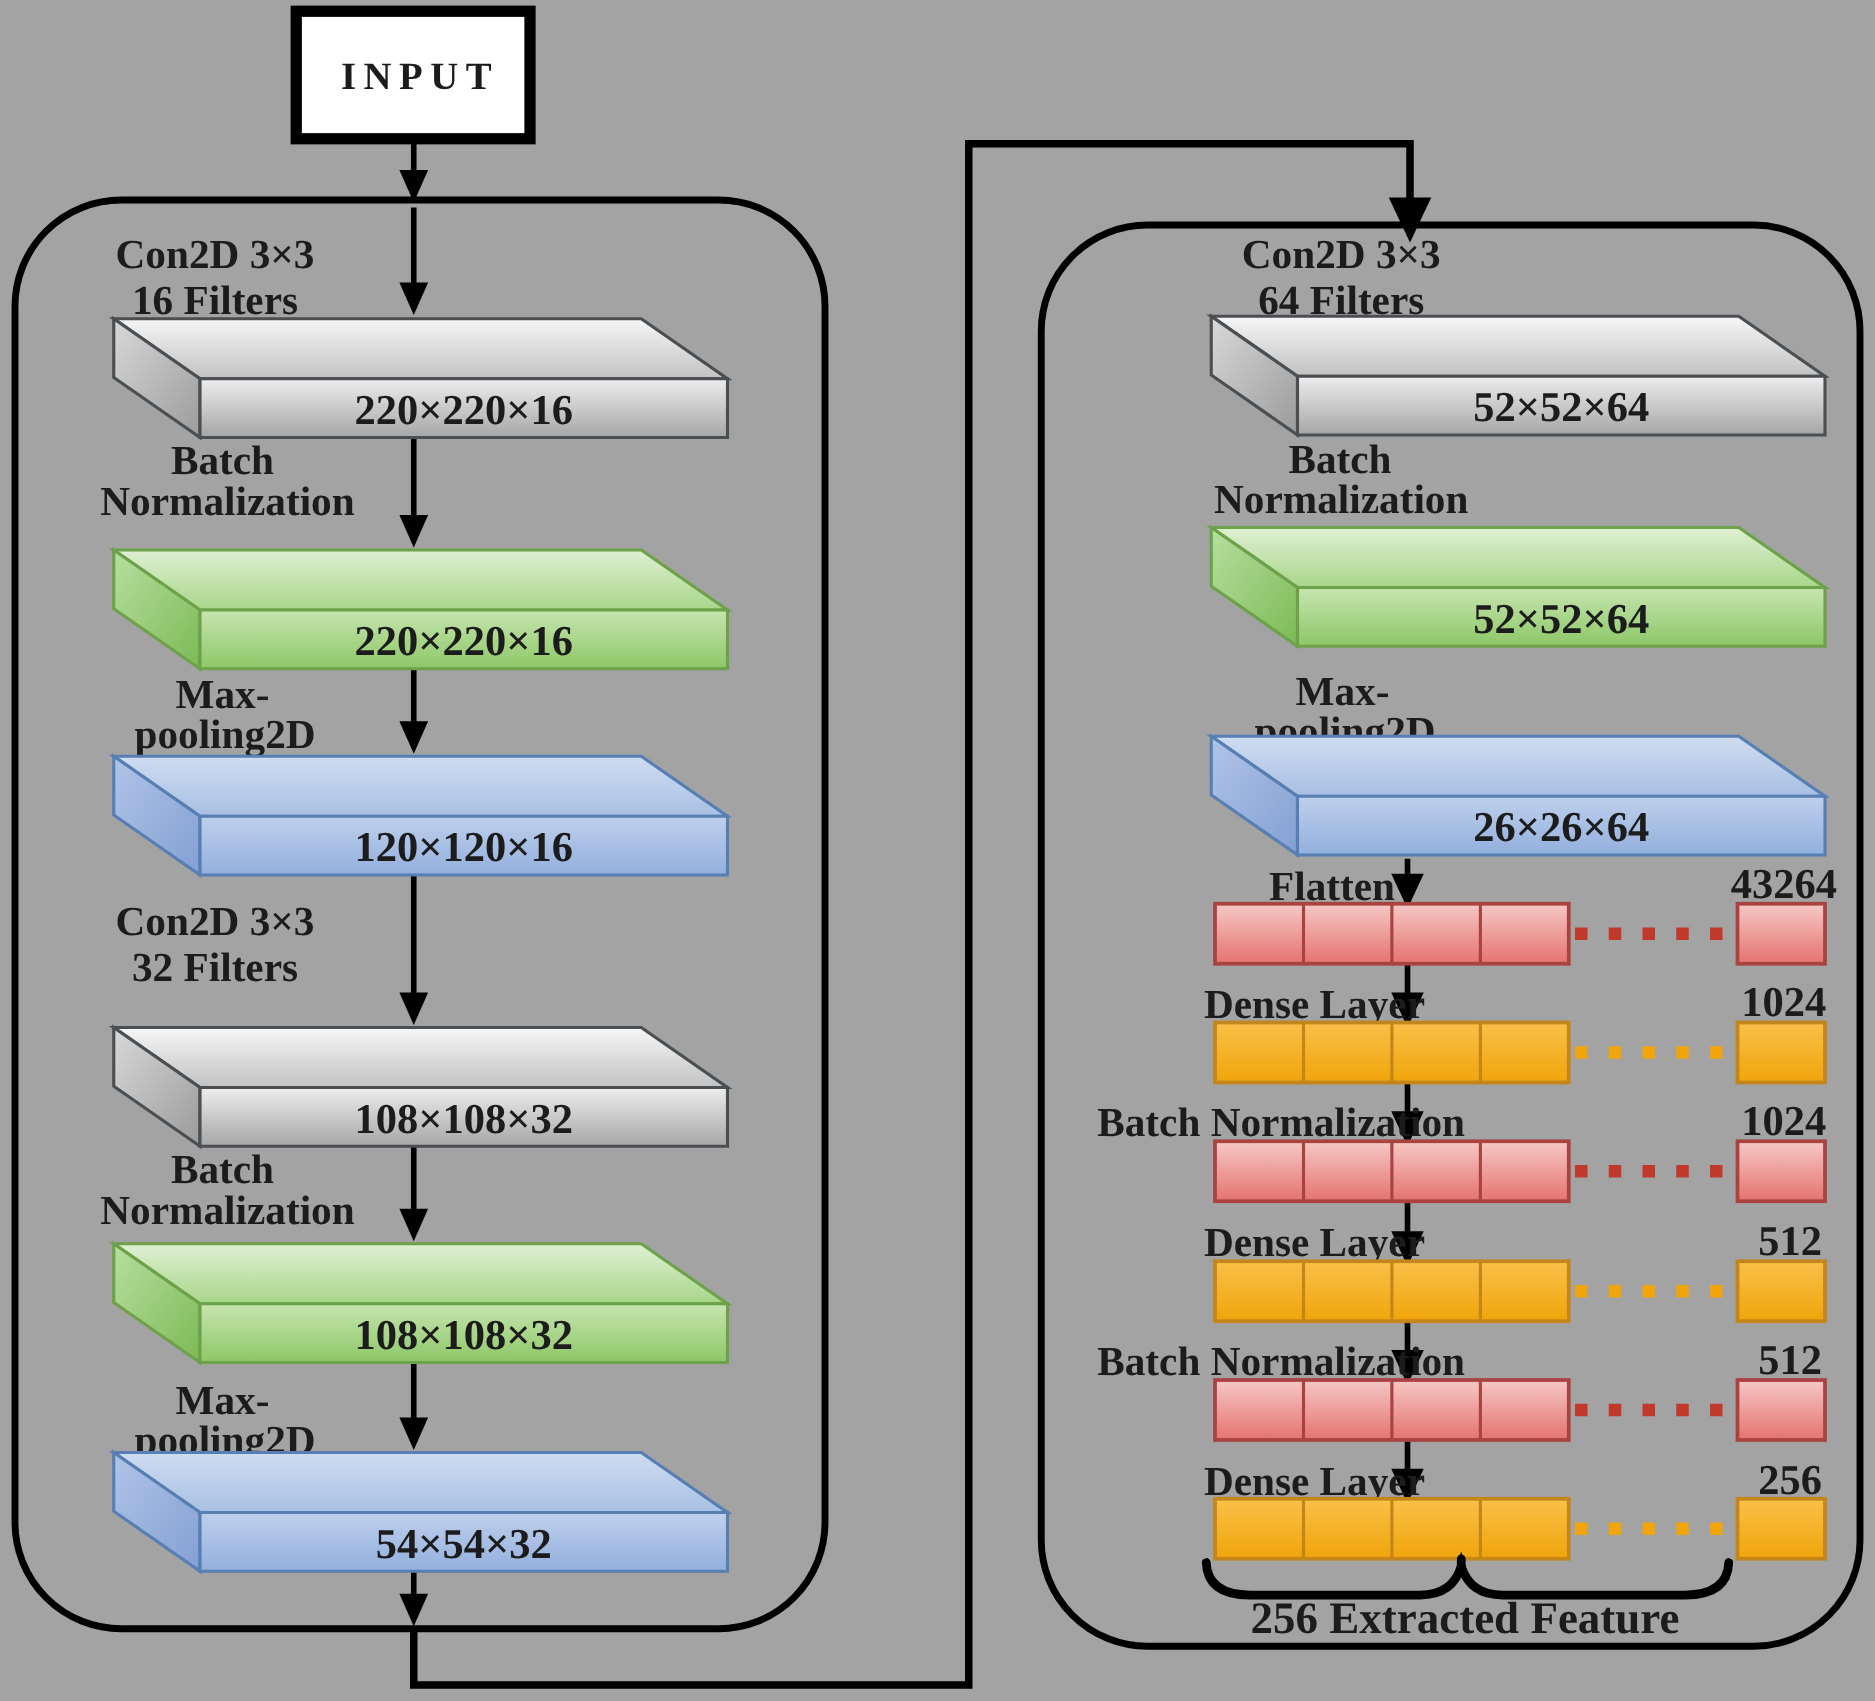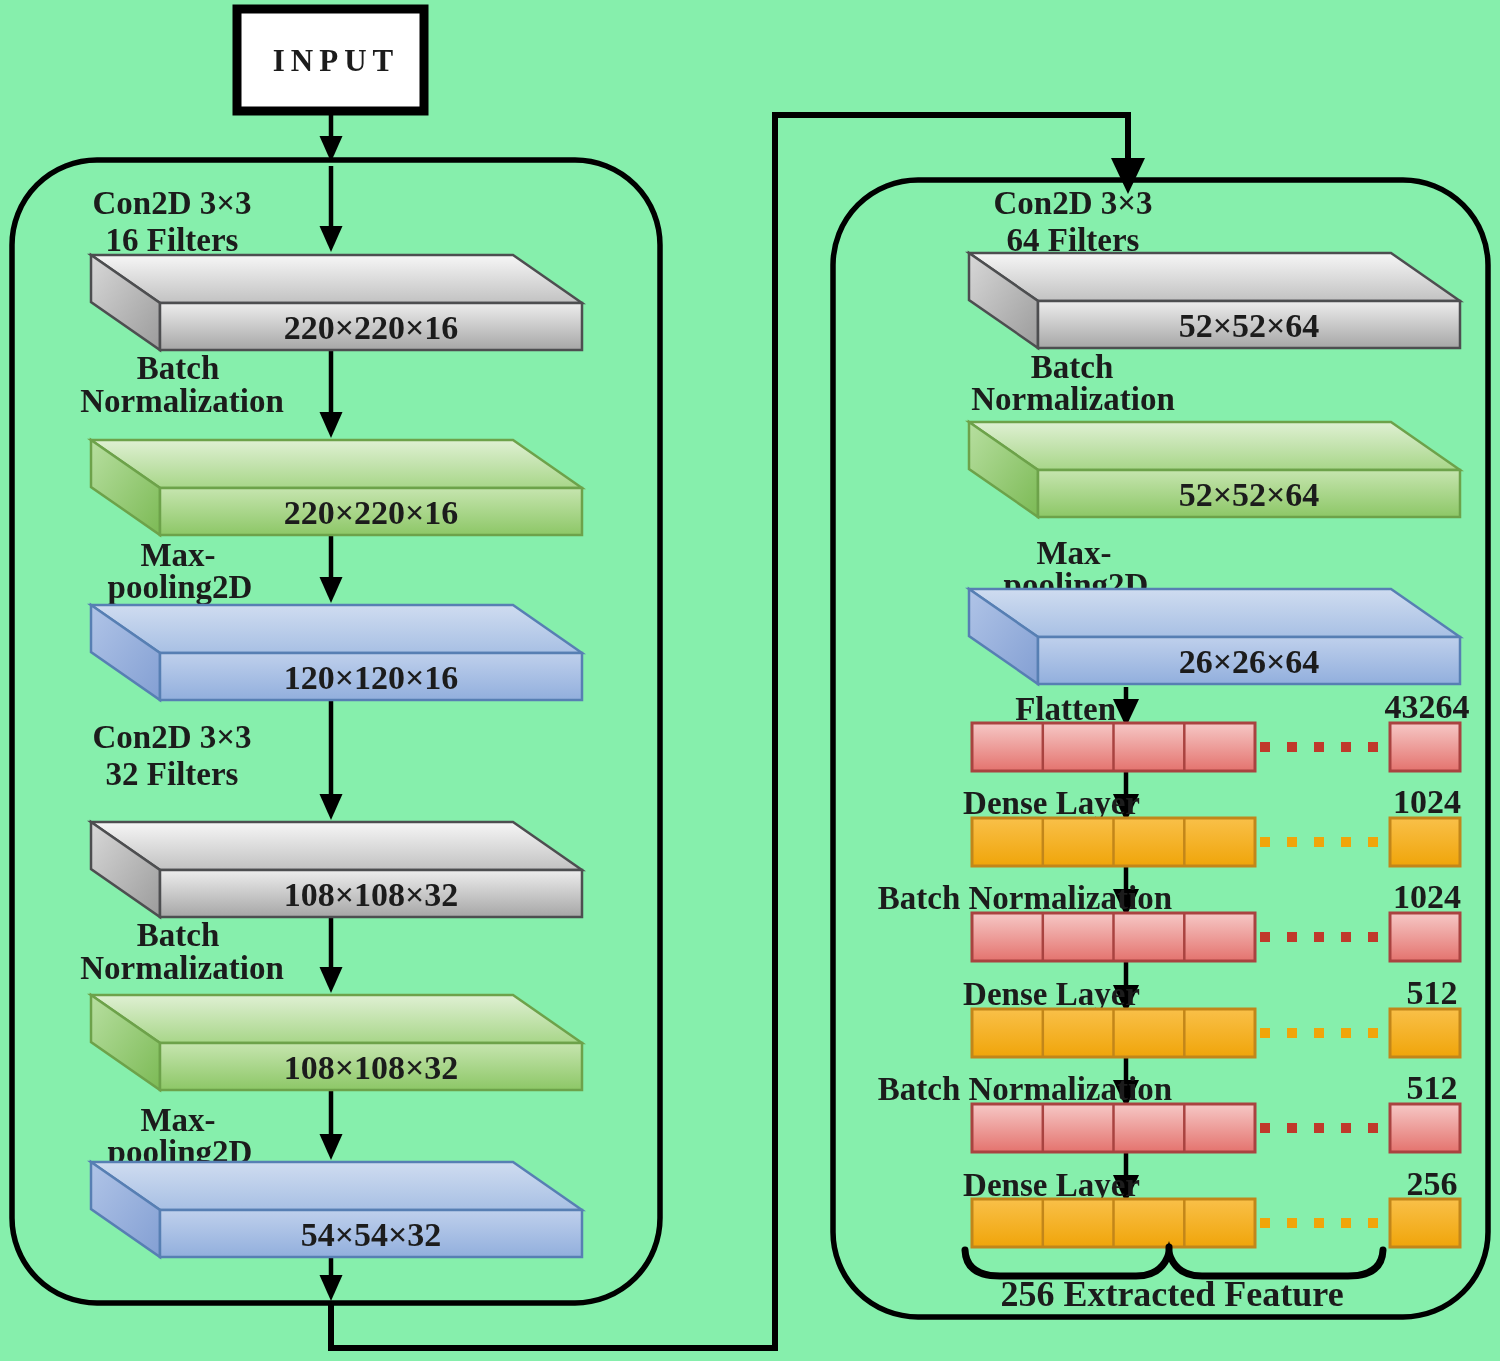--- a/index.html
+++ b/index.html
@@ -1,16 +1,16 @@
 <!DOCTYPE html>
 <html><head>
 <meta charset="utf-8">
 <style>
   html,body{margin:0;padding:0;background:#ffffff;}
-  .stage{width:1500px;height:1361px;position:relative;background:#86efac;}
+  .stage{width:1500px;height:1361px;position:relative;background:#a3a3a3;}
   svg{display:block;font-family:"Liberation Serif","DejaVu Serif",serif;}
   text{fill:#1c1c1c;font-weight:600;}
   .lbl{font-size:33px;}
   .dim{font-size:34px;}
   .num{font-size:34px;}
   .input-txt{font-size:31px;letter-spacing:6px;}
   .brace-txt{font-size:36px;}
   .panel{fill:none;stroke:#000000;stroke-width:5.5px;}
   .flow{stroke:#000000;stroke-width:4.5px;fill:none;}
   .conn{stroke:#000000;stroke-width:6px;fill:none;}

